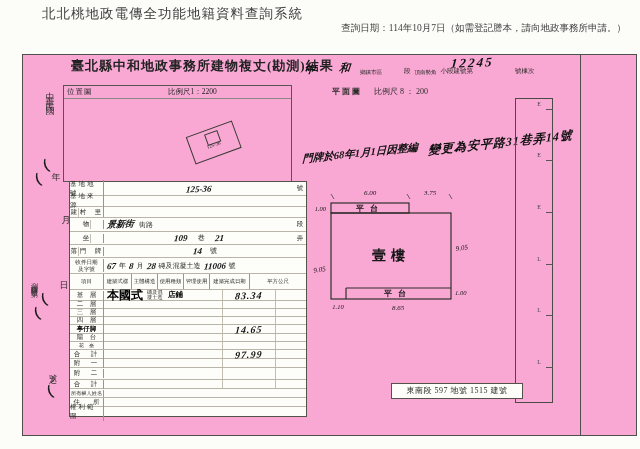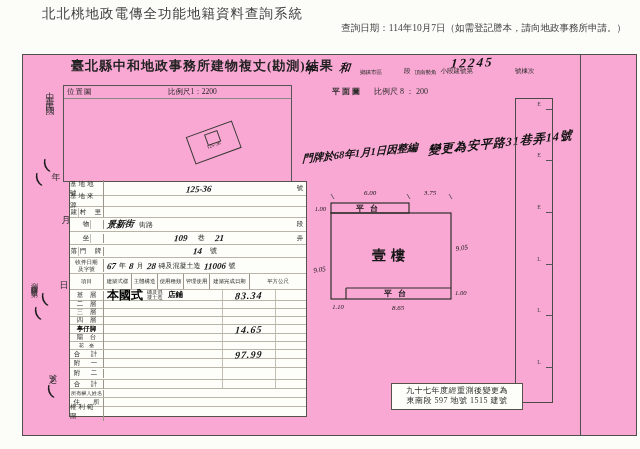--- a/index.html
+++ b/index.html
@@ -334,18 +334,17 @@
       <div class="tickl" style="top:105px">E</div>
       <div class="tick" style="top:165px"></div>
       <div class="tickl" style="top:157px">L</div>
       <div class="tick" style="top:216px"></div>
       <div class="tickl" style="top:208px">L</div>
       <div class="tick" style="top:268px"></div>
       <div class="tickl" style="top:260px">L</div>
     </div>
 
     <div class="abs stamp">
-      <div>九十七年度經重測後變更為</div>
       <div>東南段 597 地號 1515 建號</div>
     </div>
 
   </div>
 </div>
 
 </body></html>

